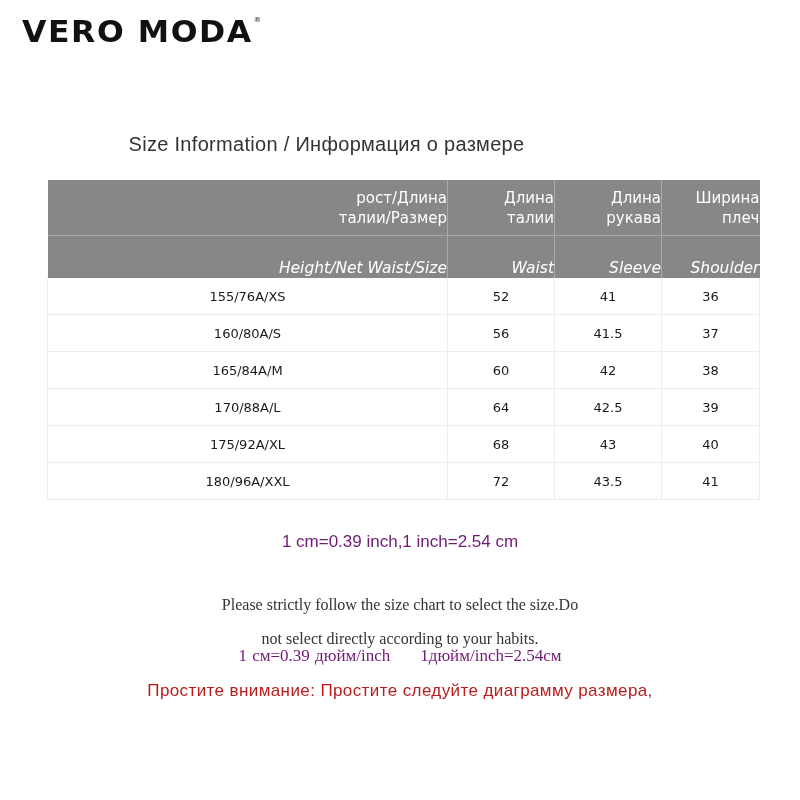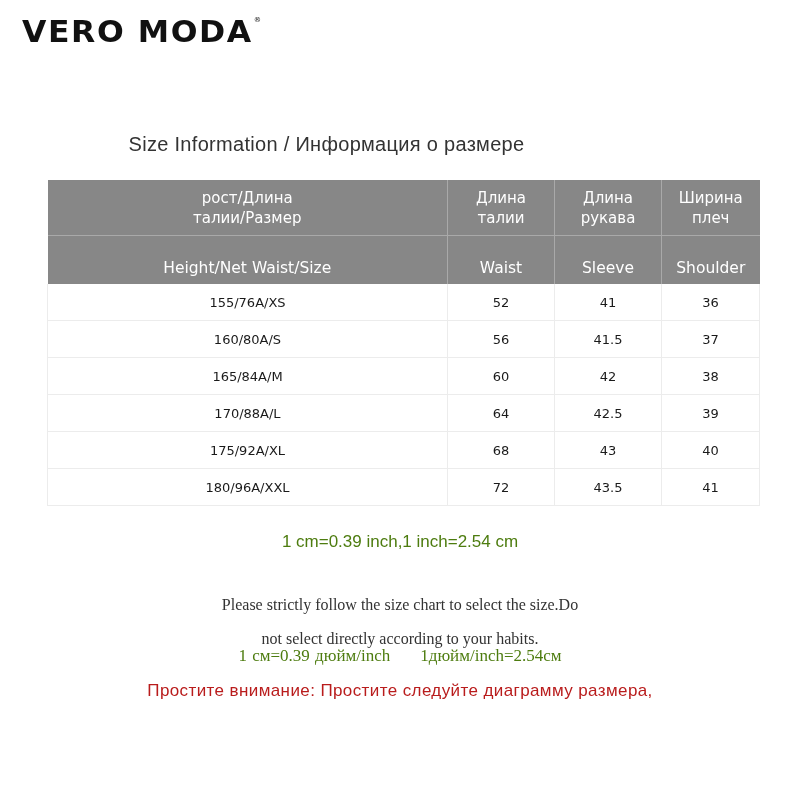--- a/index.html
+++ b/index.html
@@ -56,56 +56,57 @@
     .size-table col.c0 { width: 400px; }
     .size-table col.c1 { width: 107px; }
     .size-table col.c2 { width: 107px; }
     .size-table col.c3 { width: 98px; }
     .size-table th {
       background: #878787;
       color: #ffffff;
       font-weight: normal;
       font-family: "DejaVu Sans", sans-serif;
       font-size: 15px;
-      text-align: center;
+      text-align: right;
       border-right: 1px solid #a9a9a9;
       padding: 0;
       line-height: 20px;
     }
     .size-table th:last-child { border-right: none; }
     .size-table tr.head-ru th {
       height: 55px;
       border-bottom: 1px solid #a9a9a9;
       vertical-align: middle;
     }
     .size-table tr.head-en th {
       height: 42px;
       vertical-align: bottom;
-      padding-bottom: 6px;
+      padding-bottom: 0;
       font-size: 15.5px;
+      font-style: italic;
     }
     .size-table td {
       height: 36px;
       text-align: center;
       font-family: "DejaVu Sans", sans-serif;
       font-size: 13px;
       color: #1a1a1a;
       border-right: 1px solid #ececec;
       border-bottom: 1px solid #ececec;
       padding: 0;
       margin-top: 19px;
     }
     .size-table td:first-child { border-left: 1px solid #ececec; }
     .size-table td:last-child { border-right: 1px solid #ececec; }
     .note {
       position: absolute;
       left: 0;
       width: 800px;
       text-align: center;
-      color: #4d7c0f;
+      color: #701a75;
     }
     .note.conv-en {
       top: 532px;
       font-family: "Liberation Sans", sans-serif;
       font-size: 17px;
     }
     .note.warn-en {
       top: 588px;
       font-family: Liberation Serif, serif;
       font-size: 16px;

